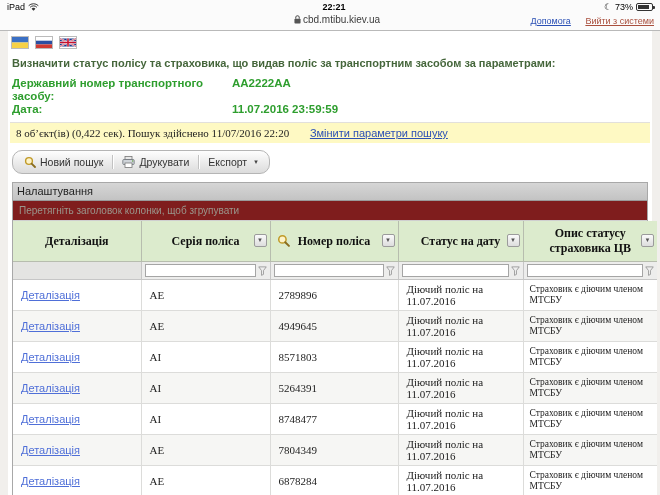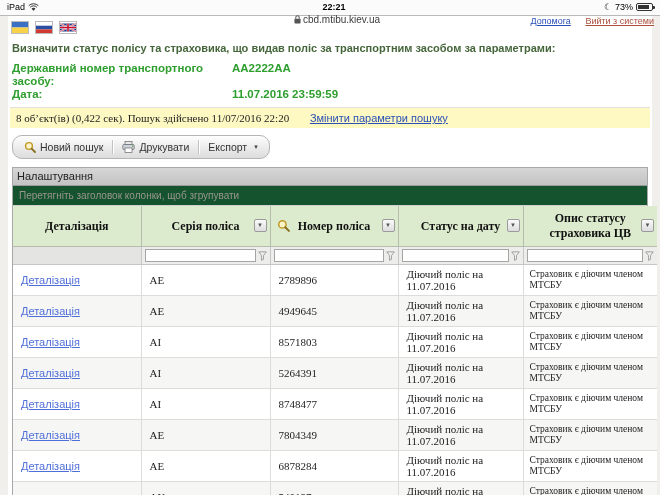--- a/index.html
+++ b/index.html
@@ -1,20 +1,20 @@
 <!DOCTYPE html>
 <html><head>
 <meta charset="utf-8">
 <style>
   * { margin:0; padding:0; box-sizing:border-box; }
   html,body { width:660px; height:495px; overflow:hidden; }
   body { font-family:"Liberation Sans", sans-serif; background:#f1efec; }
 
   
-  .statusbar { position:relative; height:16px; background:#fbfbfb; border-bottom:1px solid #b9b9b9; }
+  .statusbar { position:relative; height:31px; background:#fbfbfb; border-bottom:1px solid #b9b9b9; }
   .sb-row1 { position:relative; height:13px; font-size:9px; color:#000; }
   .sb-left { position:absolute; left:7px; top:2px; display:flex; align-items:center; gap:3px; }
   .sb-time { position:absolute; left:8px; right:0; top:2px; text-align:center; font-weight:bold; }
   .sb-right { position:absolute; right:7px; top:2px; display:flex; align-items:center; gap:3px; }
   .battery { width:17px; height:8px; border:1px solid #333; border-radius:2px; position:relative; }
   .battery .lvl { position:absolute; left:1px; top:1px; bottom:1px; background:#333; }
   .battery:after { content:""; position:absolute; right:-3px; top:2px; width:2px; height:3px; background:#333; border-radius:0 1px 1px 0; }
   .sb-row2 { position:relative; height:15px;margin-left:14px; }
   .sb-url { position:absolute; left:0; right:0; top:1px; text-align:center; font-size:10px; color:#3c3c3c; }
   .sb-url svg { vertical-align:-1px; margin-right:2px; }
@@ -35,21 +35,21 @@
   .infobar .chg { font-family:"Liberation Sans", sans-serif; color:#2b50b5; text-decoration:underline; margin-left:18px; font-size:11px; }
 
   .toolbar { display:inline-flex; align-items:center; margin:7px 2px 0 2px; border:1px solid #b5b5b5; border-radius:10px; background:linear-gradient(#fefefe,#e9e9e9 60%,#dcdcdc); padding:3px 4px; font-size:10.5px; color:#333; }
   .tbtn { display:flex; align-items:center; gap:4px; padding:2px 7px; cursor:pointer; }
   .tsep { width:1px; height:14px; background:#c2c2c2; box-shadow:1px 0 0 #fff; margin:0 2px; }
   .caret { font-size:7px; color:#444; margin-left:3px; }
 
   
   .grid-wrap { margin:8px 2px 0 2px; border:1px solid #a8a8a8; }
   .settings-bar { background:linear-gradient(#d6d6d6,#c3c3c3); border-bottom:1px solid #9a9a9a; padding:2px 4px 3px 4px; font-size:11px; color:#222; }
-  .group-hint { background:#14532d; border-bottom:1px solid #cfcfcf; padding:4px 6px; font-size:10px; color:#9a968c; }
+  .group-hint { background:#7f1d1d; border-bottom:1px solid #cfcfcf; padding:4px 6px; font-size:10px; color:#9a968c; }
 
   table.grid { width:100%; border-collapse:collapse; table-layout:fixed; }
   .grid col.c1{width:128px}.grid col.c2{width:129px}.grid col.c3{width:128px}.grid col.c4{width:125px}.grid col.c5{width:134px}
   .grid th { background:#dcebcd; border:1px solid #b7bdae; border-top:none; font-family:"Liberation Serif", serif; font-size:12px; font-weight:bold; color:#111; text-align:center; padding:5px 2px; position:relative; height:34px; vertical-align:middle; }
   .grid th:first-child{border-left:none}.grid th:last-child{border-right:none}
   .sort-btn { position:absolute; right:3px; top:50%; margin-top:-7px; width:13px; height:13px; border:1px solid #9b9b9b; border-radius:2px; background:linear-gradient(#fafafa,#ddd); font-size:6px; color:#555; line-height:11px; text-align:center; cursor:pointer; }
   .th-mag { position:absolute; left:6px; top:50%; margin-top:-7px; }
 
   tr.filter-row td { background:#ededec; border:1px solid #c6c6c6; border-top:none; padding:2px 3px; height:18px; }
   tr.filter-row td:first-child { background:#e4e4e2; border-left:none; }

